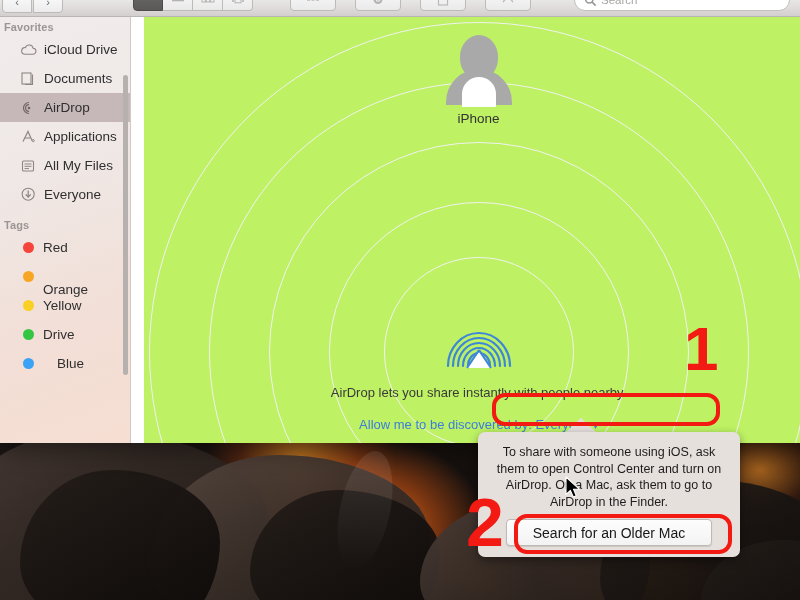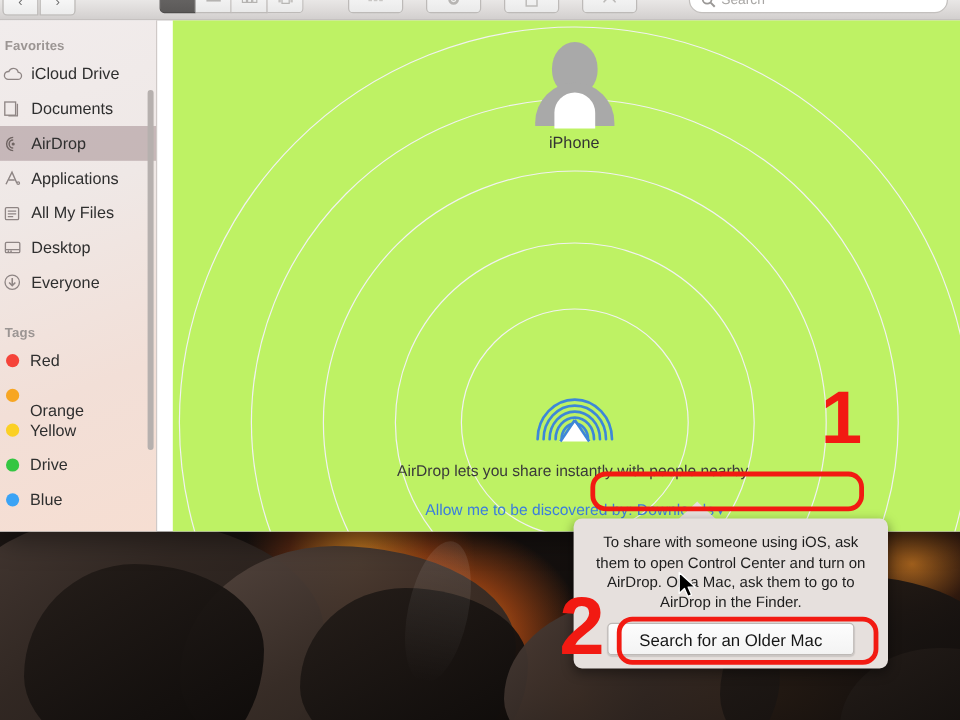--- a/index.html
+++ b/index.html
@@ -85,26 +85,26 @@
   #searchfield .sicon { position:absolute; left:9px; top:4px; }
 
   
   #sidebar {
     position:absolute; left:0; top:17px; width:131px; height:426px;
     background:linear-gradient(160deg,#f1ecec 0%,#efe8e6 35%,#f2dfd7 70%,#f6ded2 100%);
     border-right:1px solid #cfc9c7;
     overflow:hidden; font-size:13.5px; color:#2f2f2f;
   }
   .sb-head {
-    padding:16px 0 2px 4px; font-size:11px; font-weight:bold;
+    padding:4px 0 2px 4px; font-size:11px; font-weight:bold;
     color:#9b9593; letter-spacing:.1px;
   }
   .sb-item {
     height:29px; display:flex; align-items:center; gap:7px;
-    padding-left:2px; white-space:nowrap;
+    padding-left:20px; white-space:nowrap;
   }
   .sb-item.selected { background:rgba(140,115,118,.42); }
   .sb-ico { width:17px; height:17px; flex:0 0 17px; display:flex; align-items:center; justify-content:center; }
   .sb-label { font-size:13.5px; }
   .tagdot { width:11px; height:11px; border-radius:50%; flex:0 0 11px; margin-left:3px; }
   #sb-scroll {
     position:absolute; right:2px; top:58px; width:5px; height:300px;
     background:#b6b0ae; border-radius:3px;
   }
 
@@ -330,31 +330,20 @@
         <svg width="15" height="14" viewBox="0 0 15 14">
             <rect x="1.5" y="2" width="11" height="10" rx="1" fill="none" stroke="#8e8584" stroke-width="1.1"></rect>
             <line x1="3.5" y1="5" x2="10.5" y2="5" stroke="#8e8584" stroke-width="1"></line>
             <line x1="3.5" y1="7.3" x2="10.5" y2="7.3" stroke="#8e8584" stroke-width="1"></line>
             <line x1="3.5" y1="9.6" x2="8" y2="9.6" stroke="#8e8584" stroke-width="1"></line>
           </svg>
       </span>
       <span class="sb-label">All My Files</span>
     </div>
 
-    <div class="sb-item">
-      <span class="sb-ico">
-        <svg width="16" height="13" viewBox="0 0 16 13">
-            <rect x="1.5" y="2" width="12" height="8.5" rx="1" fill="none" stroke="#8e8584" stroke-width="1.1"></rect>
-            <line x1="1.5" y1="8" x2="13.5" y2="8" stroke="#8e8584" stroke-width="1"></line>
-            <circle cx="4" cy="9.3" r=".7" fill="#8e8584"></circle>
-            <circle cx="6.2" cy="9.3" r=".7" fill="#8e8584"></circle>
-          </svg>
-      </span>
-      <span class="sb-label">Desktop</span>
-    </div>
 
     <div class="sb-item">
       <span class="sb-ico">
         <svg width="15" height="15" viewBox="0 0 15 15">
             <circle cx="7.2" cy="7.2" r="6" fill="none" stroke="#8e8584" stroke-width="1.1"></circle>
             <line x1="7.2" y1="3.6" x2="7.2" y2="9.6" stroke="#8e8584" stroke-width="1.3"></line>
             <path d="M4.6 7.4 7.2 10l2.6-2.6" fill="none" stroke="#8e8584" stroke-width="1.3"></path>
           </svg>
       </span>
       <span class="sb-label">Everyone</span>
@@ -373,21 +362,21 @@
     <div class="sb-item">
       <span class="tagdot" style="background:#fbd024;"></span>
       <span class="sb-label" style="margin-left:2px;">Yellow</span>
     </div>
     <div class="sb-item">
       <span class="tagdot" style="background:#34c642;"></span>
       <span class="sb-label" style="margin-left:2px;">Drive</span>
     </div>
     <div class="sb-item">
       <span class="tagdot" style="background:#3aa3f5;"></span>
-      <span class="sb-label" style="margin-left:2px;">Blue</span>
+      <span class="sb-label" style="margin-left:16px;">Blue</span>
     </div>
 
     <div id="sb-scroll"></div>
   </div>
 
   <div id="pane">
     <div class="radar-ring" style="width:190px; height:190px; top:240px;"></div>
     <div class="radar-ring" style="width:300px; height:300px; top:185px;"></div>
     <div class="radar-ring" style="width:420px; height:420px; top:125px;"></div>
     <div class="radar-ring" style="width:540px; height:540px; top:65px;"></div>
@@ -422,21 +411,21 @@
         <path d="M39 58 L26 74 L52 74 Z" fill="#ffffff"></path>
         <path d="M39 56 L27 74" stroke="#3d87d8" stroke-width="2.2" fill="none"></path>
         <path d="M39 56 L51 74" stroke="#3d87d8" stroke-width="2.2" fill="none"></path>
       </svg>
     </div>
 
     <div id="airdrop-tagline">AirDrop lets you share instantly with people nearby.</div>
 
     <div id="links-row">
       <span class="link">
-        <span>Allow me to be discovered by: Downloads</span><span class="caret">▾</span>
+        <span>Allow me to be discovered by: Everyone</span><span class="caret">▾</span>
       </span>
     </div>
   </div>
 </div>
 
 <div id="popover-arrow"></div>
 <div id="popover">
   <div id="popover-text">To share with someone using iOS, ask them to open Control Center and turn on AirDrop. On a Mac, ask them to go to AirDrop in the Finder.</div>
   <div id="older-mac-btn">Search for an Older Mac</div>
 </div>

